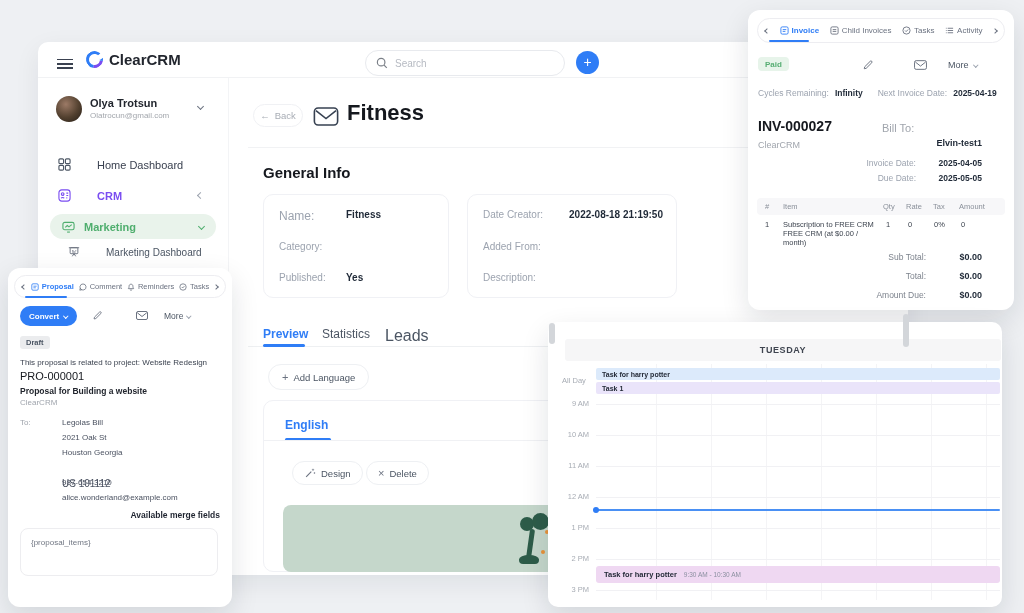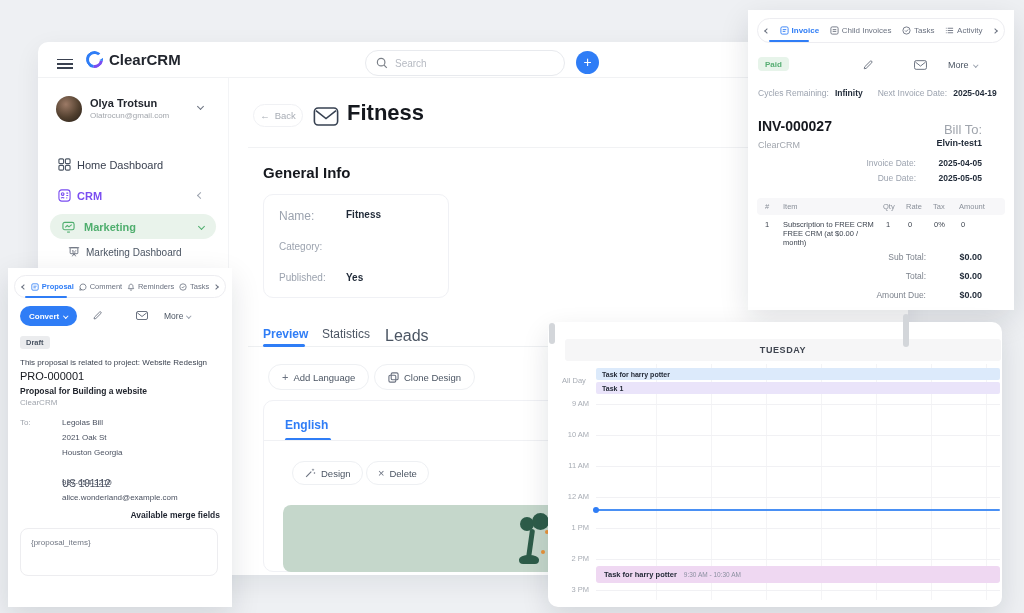--- a/index.html
+++ b/index.html
@@ -1,35 +1,35 @@
 <!DOCTYPE html>
 <html><head>
 <meta charset="utf-8">
 <style>
   *{margin:0;padding:0;box-sizing:border-box}
   html,body{background:#e9ebef;font-family:"Liberation Sans",sans-serif}
   .canvas{position:relative;width:1024px;height:613px;background:#eef0f3;overflow:hidden;color:#1f2430}
   .abs{position:absolute}
-  .panel{position:absolute;background:#fff;border-radius:0;box-shadow:0 10px 28px rgba(15,23,42,.12)}
+  .panel{position:absolute;background:#fff;border-radius:12px;box-shadow:0 10px 28px rgba(15,23,42,.12)}
   .card{position:absolute;background:#fff;border:1px solid #f0f1f5;border-radius:10px}
   .chv{display:inline-block;width:5px;height:5px;border-right:1.4px solid currentColor;border-bottom:1.4px solid currentColor}
   .chv.down{transform:rotate(45deg)}
   .chv.right{transform:rotate(-45deg)}
   .chv.left{transform:rotate(135deg)}
   .pill{display:inline-flex;align-items:center;justify-content:center;gap:5px;border:1px solid #eef0f3;border-radius:14px;background:#fff;color:#4b5563}
   svg{display:block}
   .muted{color:#9ca3af}
   .bold{font-weight:700;color:#1f2937}
   input{outline:none}
   
   .search{position:absolute;left:365px;top:50px;width:200px;height:26px;border:1px solid #e8eaee;border-radius:13px;display:flex;align-items:center;gap:7px;padding:0 10px;background:#fff}
   .search input{border:0;width:150px;font-size:10px;color:#374151;font-family:inherit}
   .search input::placeholder{color:#b6bac2}
   
-  .navitem{position:absolute;display:flex;align-items:center;gap:6px;font-size:11px;color:#3a4150}
+  .navitem{position:absolute;display:flex;align-items:center;gap:26px;font-size:11px;color:#3a4150}
   
   .minitabs{position:absolute;display:flex;align-items:center;justify-content:space-between;border:1px solid #ededf1;border-radius:13px;background:#fff;padding:0 7px;color:#6b7280}
   .minitab{display:inline-flex;align-items:center;gap:3px}
   .minitab.active{color:#2f7df6;font-weight:700}
   
   .hline{position:absolute;height:1px;background:#f1f1f4}
   .vline{position:absolute;width:1px;background:#f4f4f6}
   .evt{position:absolute;display:flex;align-items:center;border-radius:2px;font-size:7px;font-weight:700;color:#242b38;padding-left:6px}
   .tlabel{position:absolute;width:32px;text-align:right;font-size:7.5px;color:#a7acb4}
   
@@ -148,41 +148,36 @@
   <div class="abs" style="left:263px;top:164px;font-size:15px;font-weight:600;color:#15181e">General Info</div>
 
   <div class="card" style="left:263px;top:194px;width:186px;height:104px">
     <div style="position:absolute;left:15px;top:14px;font-size:12px" class="muted">Name:</div>
     <div style="position:absolute;left:82px;top:14px;font-size:10px" class="bold">Fitness</div>
     <div style="position:absolute;left:15px;top:46px;font-size:10px" class="muted">Category:</div>
     <div style="position:absolute;left:82px;top:46px;font-size:10px" class="bold"></div>
     <div style="position:absolute;left:15px;top:77px;font-size:10px" class="muted">Published:</div>
     <div style="position:absolute;left:82px;top:77px;font-size:10px" class="bold">Yes</div>
   </div>
+  <div class="card" style="left:467px;top:194px;width:210px;height:104px">
+    <div style="position:absolute;left:15px;top:14px;font-size:10px" class="muted">Date Creator:</div>
+    <div style="position:absolute;right:13px;top:14px;font-size:10px" class="bold">2022-08-18 21:19:50</div>
+    <div style="position:absolute;left:15px;top:46px;font-size:10px" class="muted">Added From:</div>
+    <div style="position:absolute;left:15px;top:77px;font-size:10px" class="muted">Description:</div>
+  </div>
 
   <div class="abs" style="left:248px;top:346px;width:660px;height:1px;background:#eef0f2"></div>
   <div class="abs" style="left:263px;top:327px;font-size:12px;font-weight:700;color:#2f7df6">Preview</div>
   <div class="abs" style="left:263px;top:344px;width:42px;height:3px;background:#2f7df6;border-radius:2px"></div>
   <div class="abs" style="left:322px;top:327px;font-size:12px;color:#4b5563">Statistics</div>
   <div class="abs" style="left:385px;top:327px;font-size:16px;color:#4b5563">Leads</div>
 
   <div class="pill abs" style="left:268px;top:364px;height:26px;padding:0 13px;font-size:9.5px;border-radius:13px">
     <span style="font-size:11px;color:#6b7280">+</span>
     <span>Add Language</span>
-  </div>
-  <div class="pill abs" style="left:374px;top:364px;height:26px;padding:0 13px;font-size:9.5px;border-radius:13px">
-    <span>
-        <svg width="11" height="11" viewBox="0 0 12 12">
-          <g fill="none" stroke="#6b7280" stroke-width="1.2">
-            <rect x="3.5" y="1" width="7.5" height="7.5" rx="1.5"></rect>
-            <rect x="1" y="3.5" width="7.5" height="7.5" rx="1.5"></rect>
-          </g>
-        </svg>
-      </span>
-    <span>Clone Design</span>
   </div>
 
   <div class="card" style="left:263px;top:400px;width:645px;height:172px"></div>
   <div class="abs" style="left:285px;top:418px;font-size:12px;font-weight:700;color:#2f7df6">English</div>
   <div class="abs" style="left:285px;top:438px;width:46px;height:3px;background:#2f7df6;border-radius:2px"></div>
   <div class="abs" style="left:264px;top:440px;width:643px;height:1px;background:#f0f1f4"></div>
   <div class="pill abs" style="left:292px;top:461px;height:24px;padding:0 11px;font-size:9.5px;border-radius:12px">
     <span>
         <svg width="12" height="12" viewBox="0 0 14 14">
           <path d="M2.5 11.5 L8.5 5.5" stroke="#6b7280" stroke-width="1.3"></path>
@@ -348,21 +343,21 @@
     </div>
 
     <div style="position:absolute;left:10px;top:78px;width:246px;display:flex;align-items:baseline;gap:6px;font-size:8.5px">
       <span class="muted">Cycles Remaining:</span>
       <span class="bold">Infinity</span>
       <span class="muted" style="margin-left:9px">Next Invoice Date:</span>
       <span class="bold">2025-04-19</span>
     </div>
 
     <div style="position:absolute;left:10px;top:108px;font-size:14px;font-weight:700;color:#15181e">INV-000027</div>
-    <div style="position:absolute;left:134px;top:112px;width:100px;text-align:right;font-size:13px;color:#a0a5ad">Bill To:</div>
+    <div style="position:absolute;left:134px;top:112px;width:100px;text-align:left;font-size:11px;color:#a0a5ad">Bill To:</div>
     <div style="position:absolute;left:10px;top:130px;font-size:9px;color:#a0a5ad">ClearCRM</div>
     <div style="position:absolute;left:114px;top:128px;width:120px;text-align:right;font-size:9px;font-weight:700;color:#1f2937">Elvin-test1</div>
 
     <div style="position:absolute;left:10px;top:148px;width:224px;display:flex;flex-direction:column;gap:5px;align-items:flex-end;font-size:8.5px">
       <div class="totrow">
           <span class="muted">Invoice Date:</span>
           <span class="bold" style="width:56px;text-align:right">2025-04-05</span>
         </div>
       <div class="totrow">
           <span class="muted">Due Date:</span>

